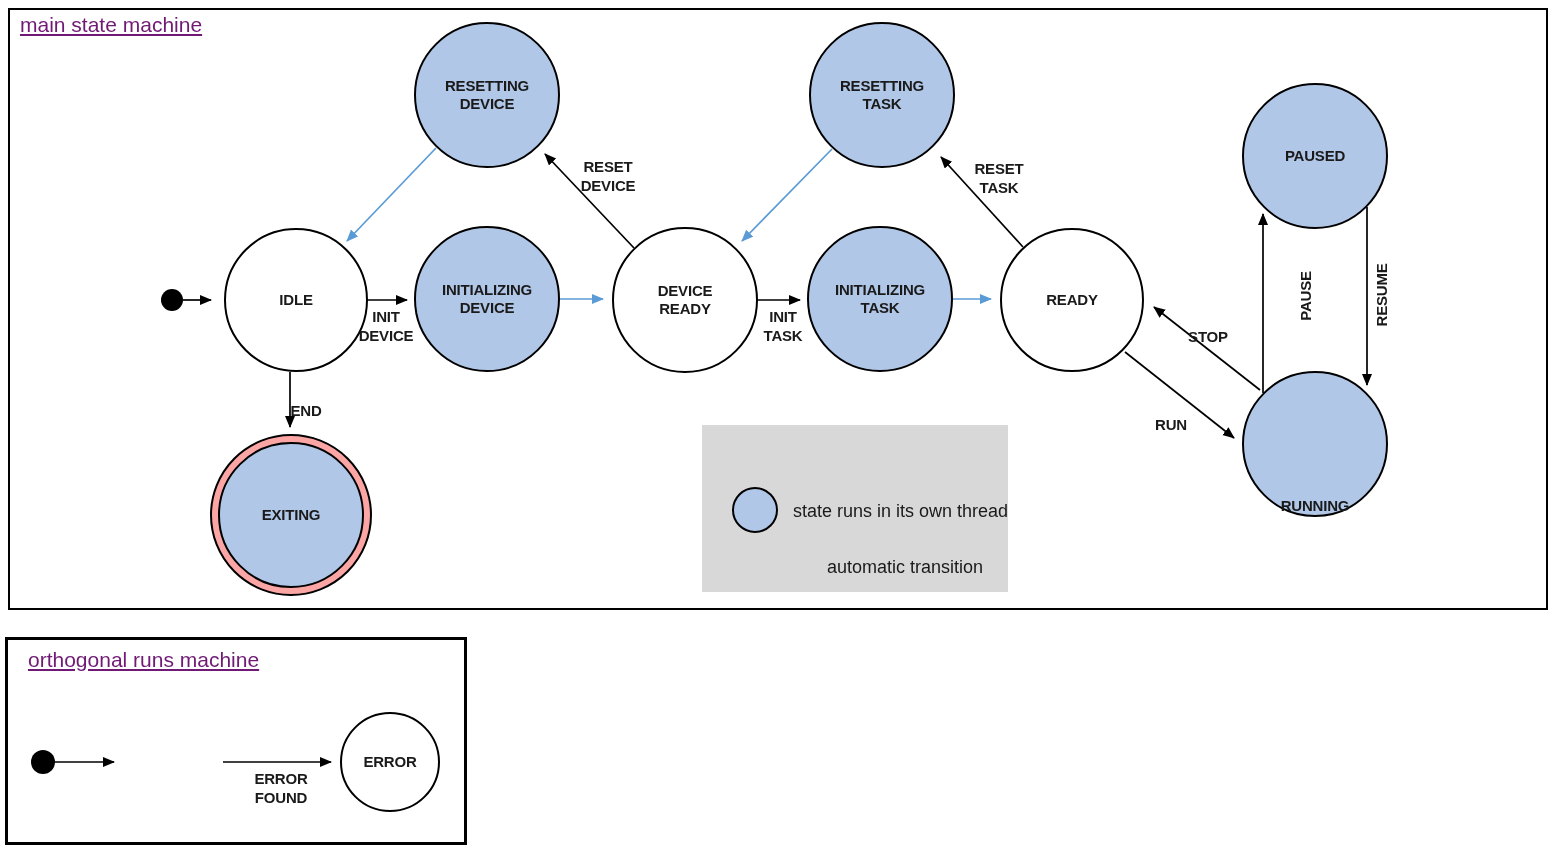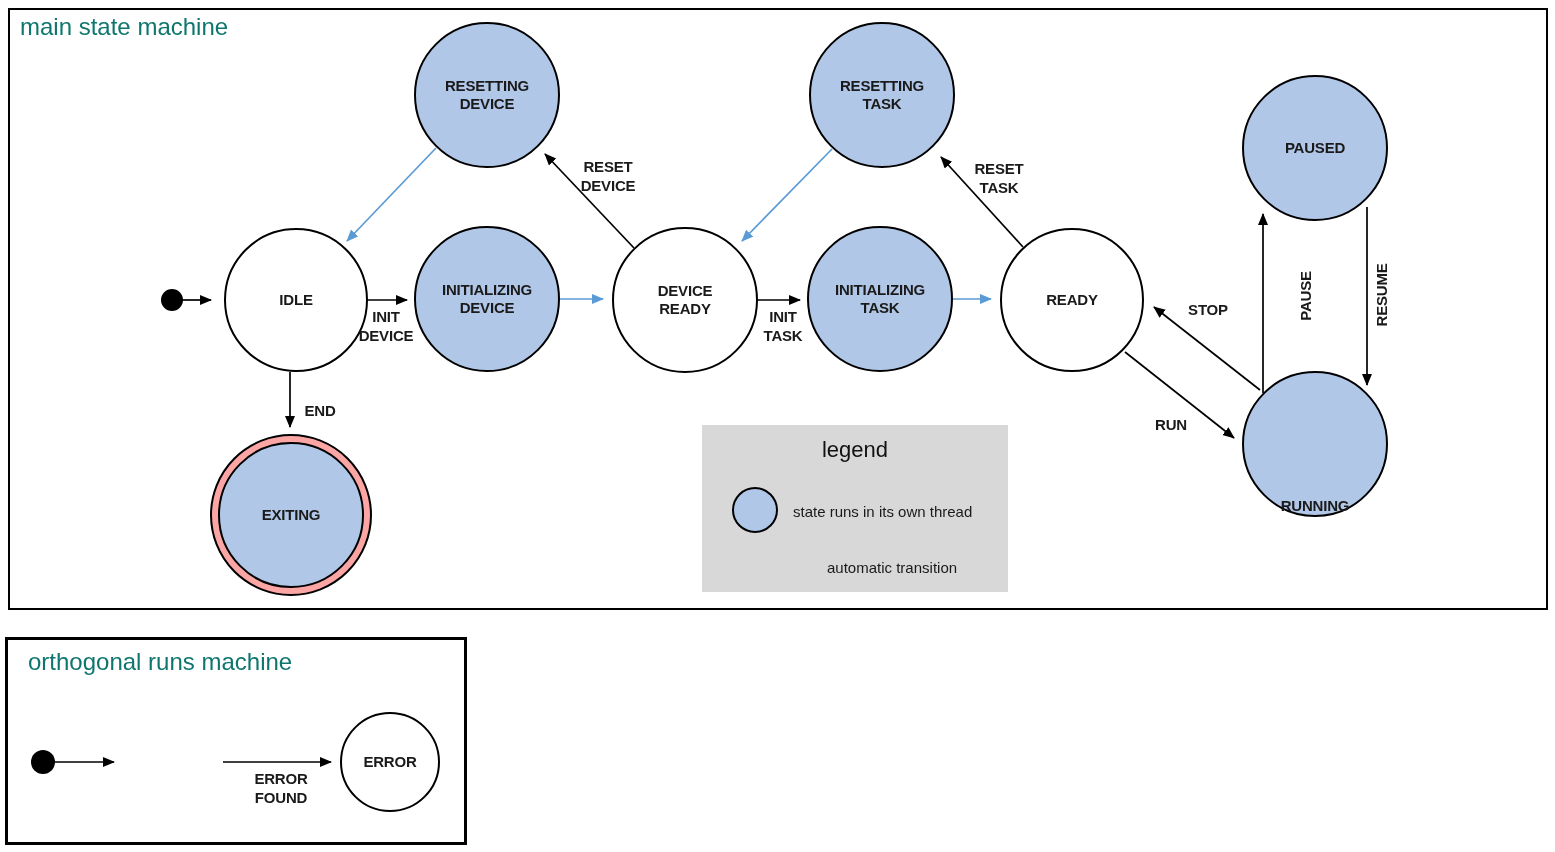--- a/index.html
+++ b/index.html
@@ -2,21 +2,21 @@
 <html style="--state-fill: #b1c7e7; --auto-blue: #5b9bd5; --legend-bg: #d8d8d8;"><head>
 <meta charset="utf-8">
 <style>
   html,body{margin:0;padding:0;background:#fff;}
   .canvas{
     position:relative;width:1555px;height:852px;background:#fff;
     font-family:"Liberation Sans",sans-serif;color:#1a1a1a;overflow:hidden;
   }
   .panel{position:absolute;border:2px solid #000;box-sizing:border-box;background:transparent;}
   .panel.ortho{border-width:3px;}
-  .panel-title{position:absolute;font-size:24px;font-weight:400;color:#0f766e;}
+  .panel-title{position:absolute;font-size:21px;font-weight:400;color:#701a75;text-decoration:underline;}
   svg.edges{position:absolute;left:0;top:0;}
   .edge{stroke:#000;stroke-width:1.7;fill:none;}
   .edge-blue{stroke:var(--auto-blue,#5b9bd5);stroke-width:1.7;fill:none;}
   .head-black{fill:#000;}
   .head-blue{fill:var(--auto-blue,#5b9bd5);}
   .dot{fill:#000;}
   .state{
     position:absolute;border:2px solid #000;border-radius:50%;background:#fff;
     box-sizing:border-box;display:flex;align-items:center;justify-content:center;text-align:center;
   }
@@ -38,21 +38,21 @@
     position:absolute;transform:translate(-50%,-50%);font-size:15px;font-weight:600;
     letter-spacing:-0.2px;white-space:pre-line;text-align:center;line-height:1.25;color:#1a1a1a;
   }
   .tlabel.vertical{transform:translate(-50%,-50%) rotate(-90deg);white-space:nowrap;}
   .legend-box{position:absolute;background:var(--legend-bg,#d8d8d8);}
   .legend-title{position:absolute;text-align:center;font-size:22px;font-weight:400;color:#111;}
   .legend-sample-circle{
     position:absolute;width:46px;height:46px;border:2px solid #000;border-radius:50%;
     background:var(--state-fill,#b1c7e7);box-sizing:border-box;
   }
-  .legend-text{position:absolute;transform:translateY(-50%);font-size:15px;font-weight:400;color:#1a1a1a;}
+  .legend-text{position:absolute;transform:translateY(-50%);font-size:18px;font-weight:400;color:#1a1a1a;}
 </style>
 </head>
 <body>
 
 <div class="canvas">
 
   <div class="panel" style="left:8px;top:8px;width:1540px;height:602px;"></div>
   <div class="panel ortho" style="left:5px;top:637px;width:462px;height:208px;"></div>
 
   <div class="panel-title" style="left:20px;top:13px;">main state machine</div>
@@ -94,21 +94,21 @@
   </svg>
 
   <div class="state threaded" style="left:414px;top:22px;width:146px;height:146px;">
     <span class="state-label">RESETTING
 DEVICE</span>
   </div>
   <div class="state threaded" style="left:809px;top:22px;width:146px;height:146px;">
     <span class="state-label">RESETTING
 TASK</span>
   </div>
-  <div class="state threaded" style="left:1242px;top:75px;width:146px;height:146px;">
+  <div class="state threaded" style="left:1242px;top:83px;width:146px;height:146px;">
     <span class="state-label">PAUSED</span>
   </div>
   <div class="state" style="left:224px;top:228px;width:144px;height:144px;">
     <span class="state-label">IDLE</span>
   </div>
   <div class="state threaded" style="left:414px;top:226px;width:146px;height:146px;">
     <span class="state-label">INITIALIZING
 DEVICE</span>
   </div>
   <div class="state" style="left:612px;top:227px;width:146px;height:146px;">
@@ -134,27 +134,26 @@
 
   <div class="tlabel" style="left:386px;top:327px;">INIT
 DEVICE</div>
   <div class="tlabel" style="left:608px;top:177px;">RESET
 DEVICE</div>
   <div class="tlabel" style="left:783px;top:327px;">INIT
 TASK</div>
   <div class="tlabel" style="left:999px;top:179px;">RESET
 TASK</div>
   <div class="tlabel" style="left:1171px;top:425px;">RUN</div>
-  <div class="tlabel" style="left:1208px;top:310px;">STOP</div>
+  <div class="tlabel" style="left:1208px;top:337px;">STOP</div>
   <div class="tlabel vertical" style="left:1306px;top:296px;">PAUSE</div>
   <div class="tlabel vertical" style="left:1382px;top:295px;">RESUME</div>
-  <div class="tlabel" style="left:320px;top:411px;">END</div>
+  <div class="tlabel" style="left:306px;top:411px;">END</div>
 
   <div class="legend-box" style="left:702px;top:425px;width:306px;height:167px;"></div>
-  <div class="legend-title" style="left:702px;top:437px;width:306px;">legend</div>
   <div class="legend-sample-circle" style="left:732px;top:487px;"></div>
   <div class="legend-text" style="left:793px;top:511px;">state runs in its own thread</div>
   <div class="legend-text" style="left:827px;top:567px;">automatic transition</div>
 
   <div class="state" style="left:340px;top:712px;width:100px;height:100px;">
     <span class="state-label">ERROR</span>
   </div>
   <div class="tlabel" style="left:281px;top:789px;">ERROR
 FOUND</div>
 

